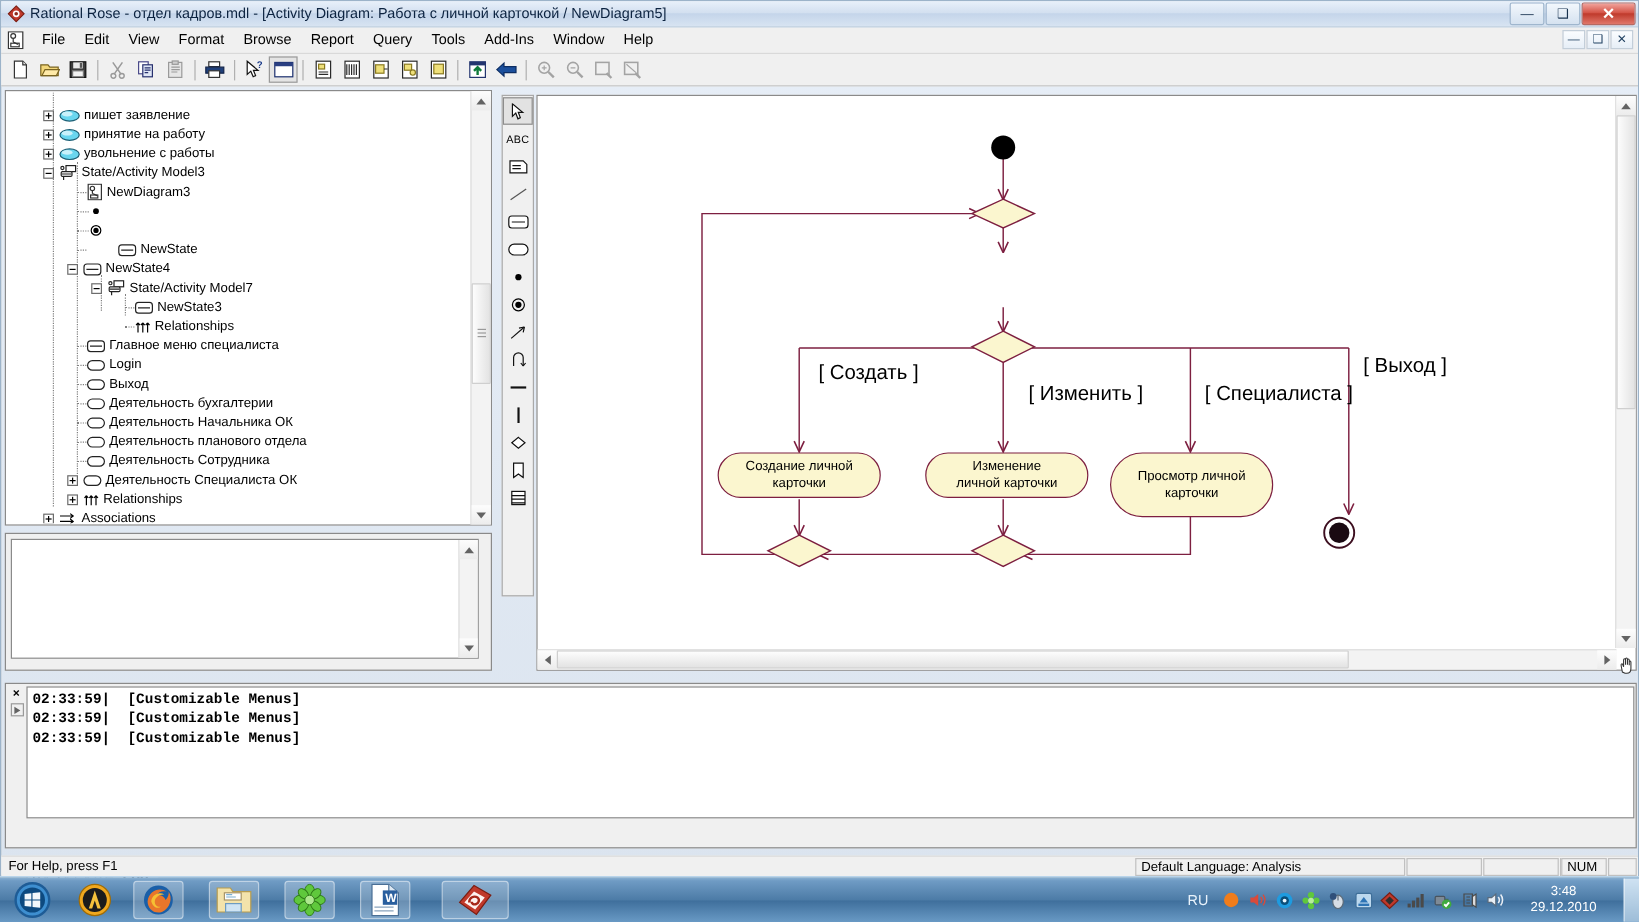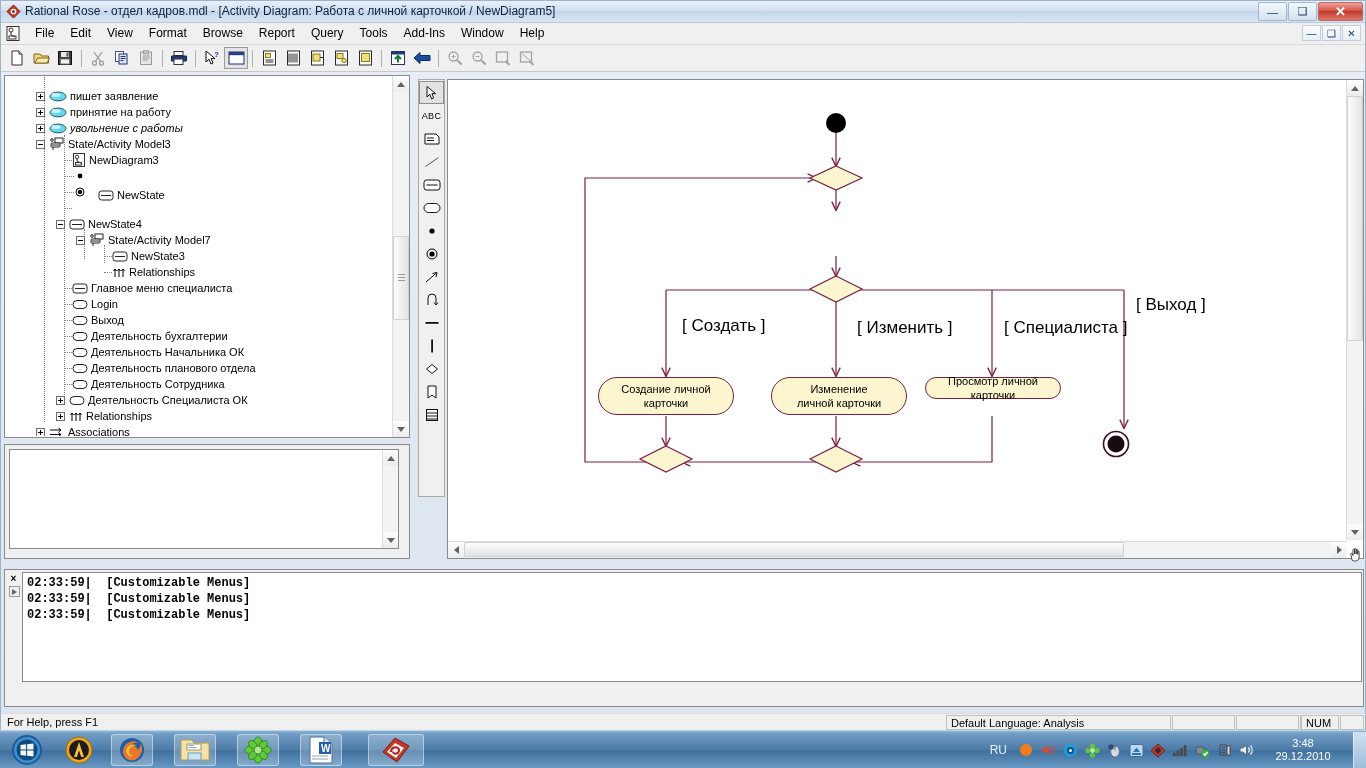--- a/index.html
+++ b/index.html
@@ -380,21 +380,21 @@
 
           <div class="tnode" style="left:30px;top:27px;">
             <span class="pm plus"></span>
             <svg width="18" height="11" style="margin-left:4px" viewBox="0 0 18 11">
               <ellipse cx="9" cy="5.5" rx="8" ry="4.4" fill="#69d6ef" stroke="#1d5f75"></ellipse>
               <ellipse cx="7" cy="4" rx="4.5" ry="2" fill="#c9f1fb"></ellipse>
             </svg>
             <span class="tlabel">принятие на работу</span>
           </div>
 
-          <div class="tnode" style="left:30px;top:43px;font-style:italic;">
+          <div class="tnode" style="left:30px;top:43px;">
             <span class="pm plus"></span>
             <svg width="18" height="11" style="margin-left:4px" viewBox="0 0 18 11">
               <ellipse cx="9" cy="5.5" rx="8" ry="4.4" fill="#69d6ef" stroke="#1d5f75"></ellipse>
               <ellipse cx="7" cy="4" rx="4.5" ry="2" fill="#c9f1fb"></ellipse>
             </svg>
             <span class="tlabel">увольнение с работы</span>
           </div>
 
           <div class="tnode" style="left:30px;top:59px;">
             <span class="pm"></span>
@@ -429,21 +429,21 @@
           <div class="hdot" style="left:58px;top:115px;width:10px;"></div>
           <div class="tnode" style="left:68px;top:107px;">
             <svg width="12" height="12" viewBox="0 0 12 12">
               <circle cx="6" cy="6" r="4" fill="none" stroke="#000"></circle>
               <circle cx="6" cy="6" r="2.2" fill="#000"></circle>
             </svg>
             <span class="tlabel"></span>
           </div>
 
           <div class="hdot" style="left:58px;top:131px;width:8px;"></div>
-          <div class="tnode" style="left:66px;top:110px;padding-left:26px;">
+          <div class="tnode" style="left:66px;top:123px;padding-left:26px;">
             <svg width="16" height="11" viewBox="0 0 16 11">
               <rect x="1" y="1" width="14" height="9" rx="2.5" fill="#fff" stroke="#222"></rect>
               <path d="M3 5.5 h10" stroke="#222"></path>
             </svg>
             <span class="tlabel">NewState</span>
           </div>
 
           <div class="tnode" style="left:50px;top:139px;">
             <span class="pm"></span>
             <svg width="16" height="11" style="margin-left:4px" viewBox="0 0 16 11">
@@ -731,27 +731,27 @@
             <span>Создание  личной</span><br><span>карточки</span>
           </span>
         </div>
 
         <div class="act" style="left:323px;top:297px;width:136px;height:38px;">
           <span>
             <span>Изменение</span><br><span>личной карточки</span>
           </span>
         </div>
 
-        <div class="act" style="left:477px;top:297px;width:136px;height:22px;">
+        <div class="act" style="left:477px;top:297px;width:136px;height:54px;">
           <span>
             <span>Просмотр личной</span><br><span>карточки</span>
           </span>
         </div>
 
-        <div class="gl-lbl" style="left:234px;top:236px;">[ Создать ]</div>
+        <div class="gl-lbl" style="left:234px;top:221px;">[ Создать ]</div>
         <div class="gl-lbl" style="left:409px;top:238px;">[ Изменить ]</div>
         <div class="gl-lbl" style="left:556px;top:238px;">[ Специалиста ]</div>
         <div class="gl-lbl" style="left:688px;top:215px;">[ Выход ]</div>
       </div>
 
       <div class="vsb" style="right:0;top:0;width:16px;height:460px;">
         <div class="sb-arrow" style="top:0;">
             <span class="arr up"></span>
           </div>
         <div class="sb-thumb" style="left:0;top:16px;width:16px;height:245px;"></div>

